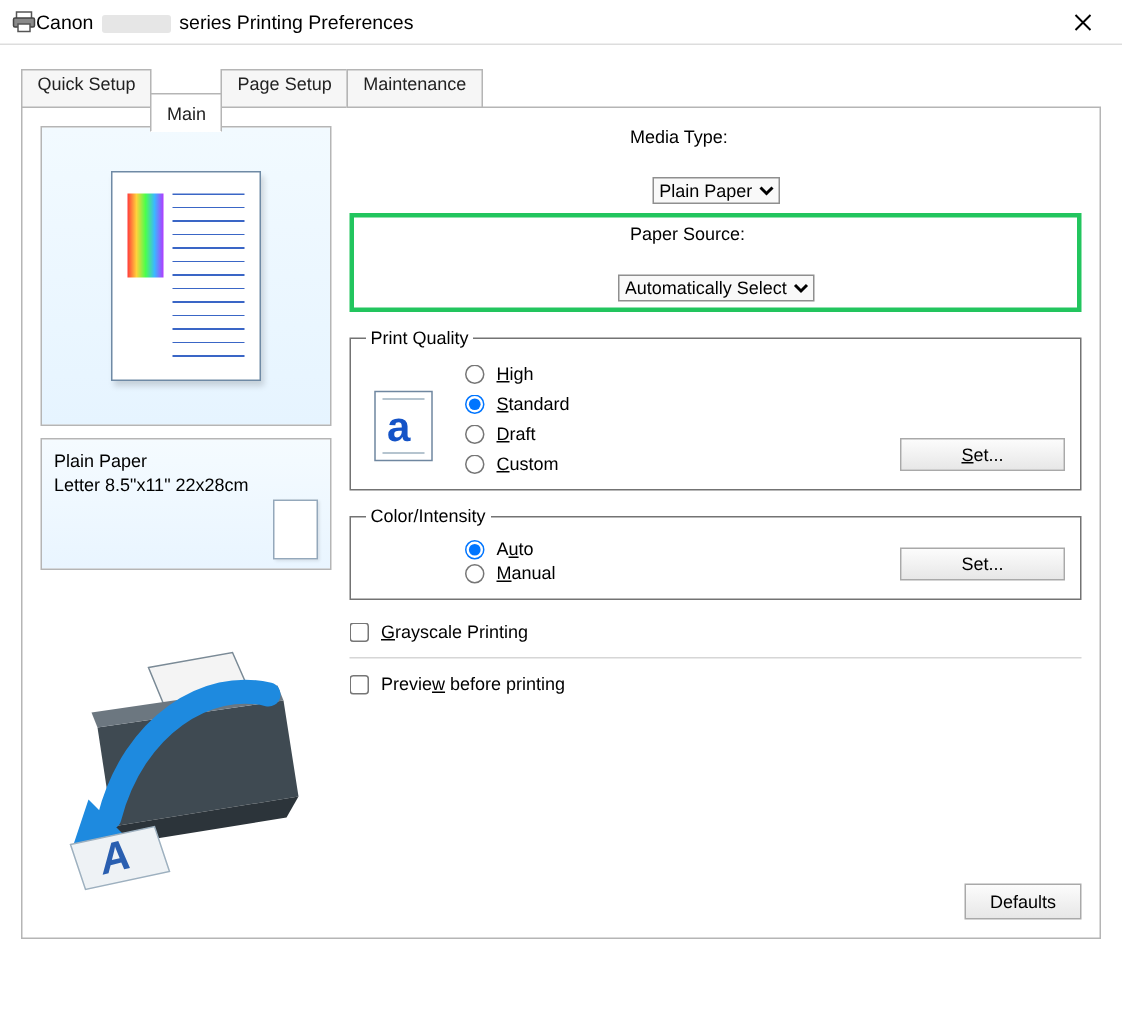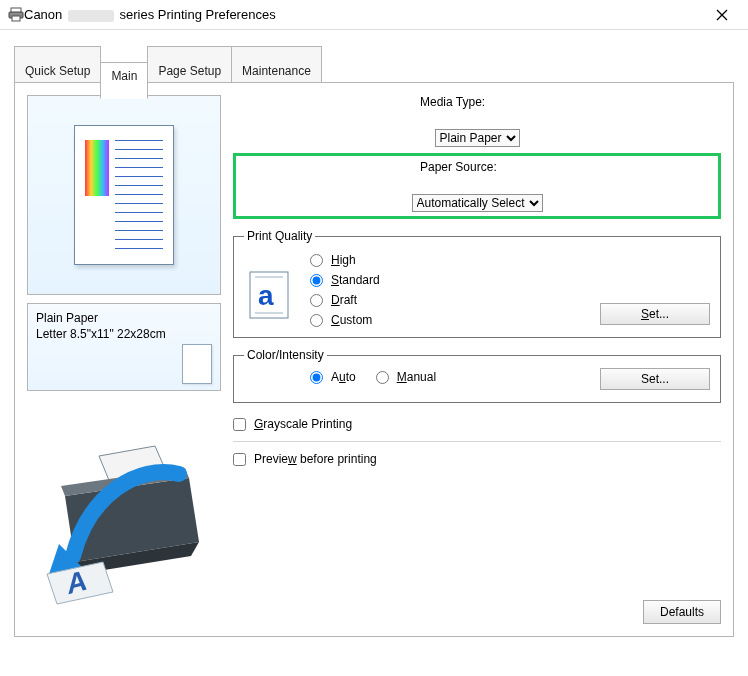--- a/index.html
+++ b/index.html
@@ -47,21 +47,21 @@
   }
   .dialog-body {
     padding: 16px 14px 10px 14px;
   }
   .tabstrip {
     display: flex;
     position: relative;
     z-index: 2;
   }
   .tab {
-    padding: 17px 10px 4px 10px;
+    padding: 2px 10px 4px 10px;
     border: 1px solid #b5b5b5;
     border-bottom: 1px solid #b5b5b5;
     background: #f6f6f6;
     margin-right: -1px;
     font-size: 12px;
     color: #222;
     cursor: default;
   }
   .tab.active {
     background: #fff;
@@ -177,21 +177,21 @@
   .radio-row input[type=radio]{ margin:0 4px 0 0;}
   .u { text-decoration:underline; }
   .set-btn {
     width:116px; height:22px;
     background:linear-gradient(#fcfcfc,#e7e7e7);
     border:1px solid #a9a9a9; font-size:12px;
     cursor:default;
   }
   .pq-set-cell { display:flex; justify-content:flex-end; width:110px; align-self:flex-end; margin-bottom:2px;}
   .ci-body { display:flex; gap:16px; align-items:flex-start;}
-  .ci-radios { flex:1; display:flex; flex-direction:row; gap:20px; margin-top:2px; margin-left:66px;}
+  .ci-radios { flex:1; display:flex; flex-direction:column; gap:2px; margin-top:2px; margin-left:66px;}
   .chk-row { display:flex; align-items:center; gap:4px; font-size:12px; margin:4px 0;}
   .chk-row input[type=checkbox]{ margin:0 4px 0 0;}
   hr.sep { border:none; border-top:1px solid #d6d6d6; margin:6px 0;}
   .defaults-row { margin-top:auto; display:flex; justify-content:flex-end;}
   .btn {
     min-width:78px; height:24px;
     background:linear-gradient(#fcfcfc,#e7e7e7);
     border:1px solid #a9a9a9; font-size:12px;
     cursor:default;
   }

